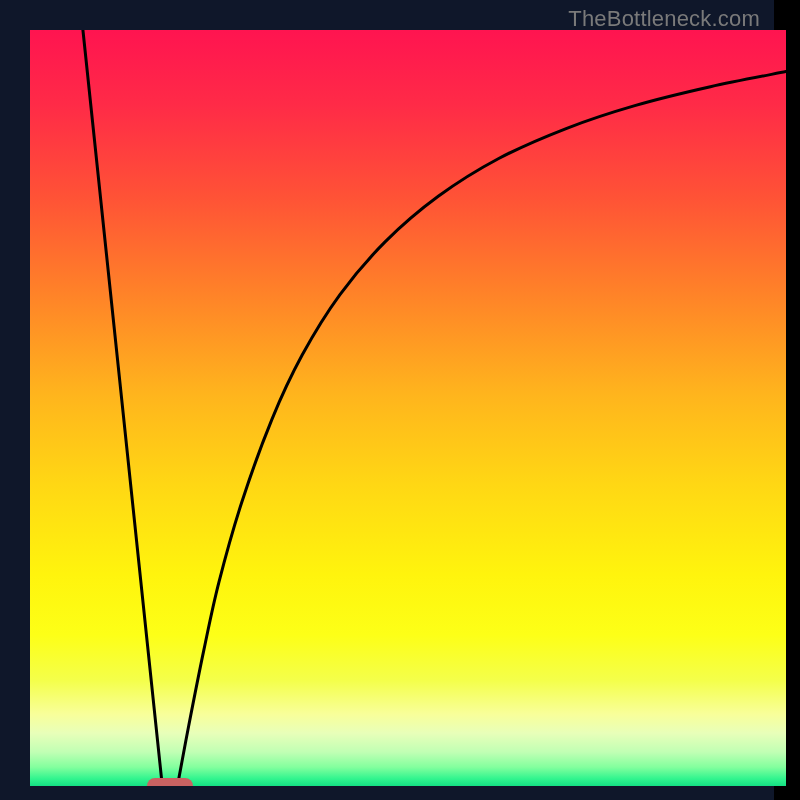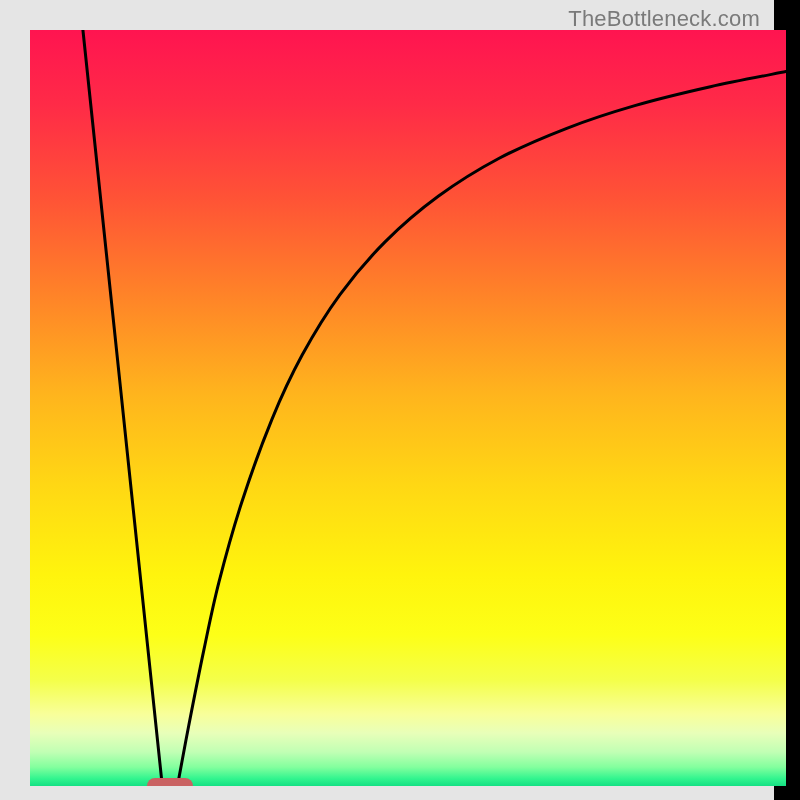--- a/index.html
+++ b/index.html
@@ -7,21 +7,21 @@
     width: 800px;
     height: 800px;
     overflow: hidden;
     background: #000;
     font-family: Arial, Helvetica, sans-serif;
   }
   .frame {
     position: relative;
     width: 774px;
     height: 800px;
-    background: #e5e5e5;
+    background: #0f172a;
   }
   .plot-area {
     position: absolute;
     left: 30px;
     top: 30px;
     width: 756px;
     height: 756px;
     overflow: hidden;
   }
   .gradient-bg {

